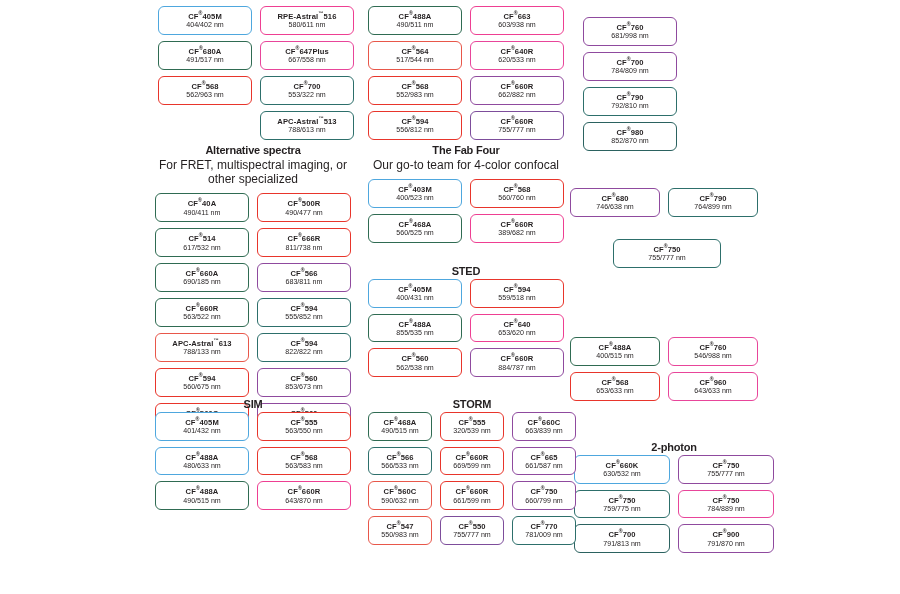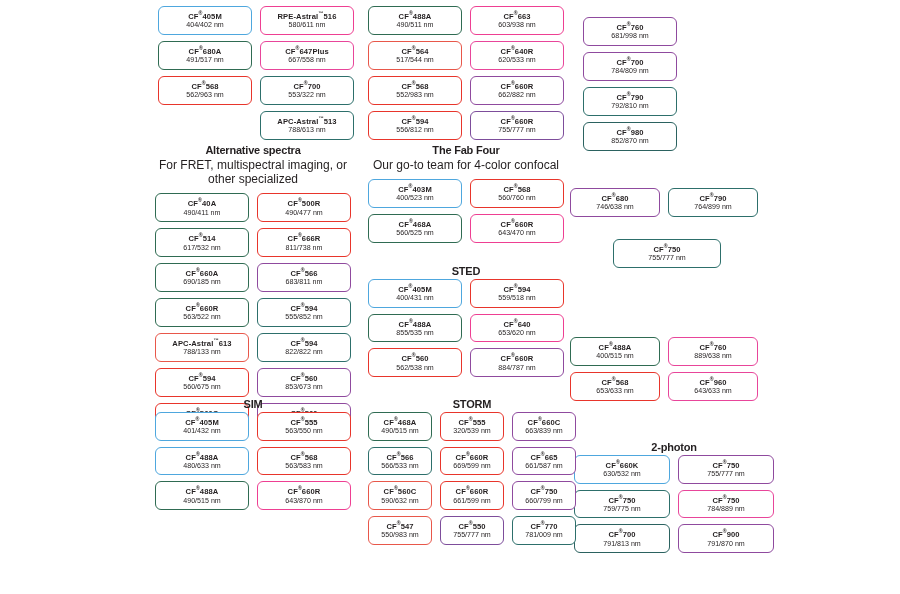--- a/index.html
+++ b/index.html
@@ -260,21 +260,21 @@
             <span class="ex">560/525 nm</span>
           </div>
         </div>
         <div class="col">
           <div class="pill c-red" style="width: 94px;">
             <span class="nm">CF<sup>®</sup>568</span>
             <span class="ex">560/760 nm</span>
           </div>
           <div class="pill c-pink" style="width: 94px;">
             <span class="nm">CF<sup>®</sup>660R</span>
-            <span class="ex">643/470 nm</span>
+            <span class="ex">389/682 nm</span>
           </div>
         </div>
       </div>
     </div>
     <div class="group" style="left: 368px; top: 265px;">
       <div class="g-title" style="width: 196px;">STED</div>
       <div class="cols">
         <div class="col">
           <div class="pill c-blue" style="width: 94px;">
             <span class="nm">CF<sup>®</sup>405M</span>
@@ -339,21 +339,21 @@
             <span class="ex">400/515 nm</span>
           </div>
           <div class="pill c-red" style="width: 90px;">
             <span class="nm">CF<sup>®</sup>568</span>
             <span class="ex">653/633 nm</span>
           </div>
         </div>
         <div class="col">
           <div class="pill c-magenta" style="width: 90px;">
             <span class="nm">CF<sup>®</sup>760</span>
-            <span class="ex">889/638 nm</span>
+            <span class="ex">546/988 nm</span>
           </div>
           <div class="pill c-magenta" style="width: 90px;">
             <span class="nm">CF<sup>®</sup>960</span>
             <span class="ex">643/633 nm</span>
           </div>
         </div>
       </div>
     </div>
     <div class="group" style="left: 574px; top: 441px;">
       <div class="g-title" style="width: 200px;">2-photon</div>

